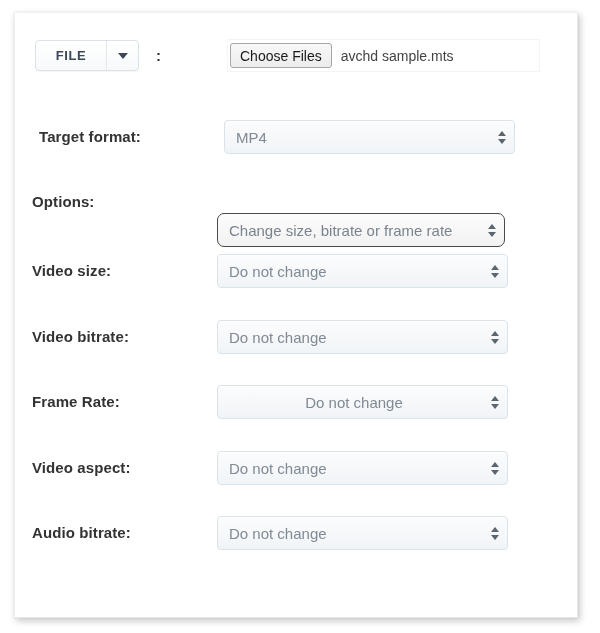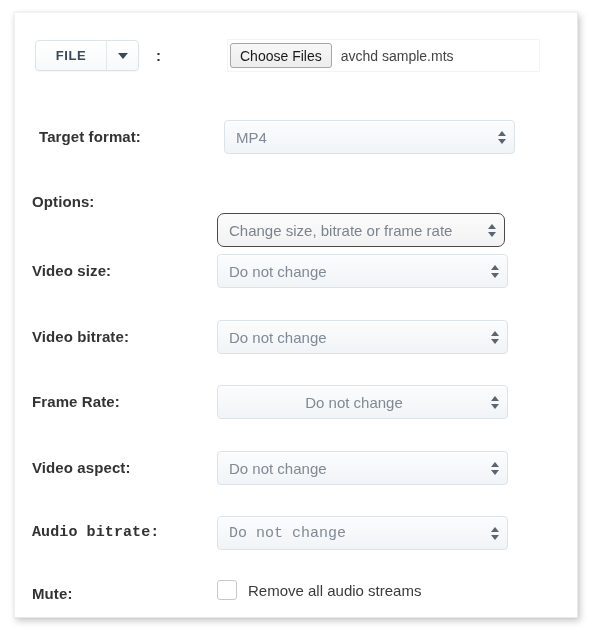--- a/index.html
+++ b/index.html
@@ -314,37 +314,30 @@
         <div class="select">
           <span class="select-text">Do not change</span>
           <span class="spinner">
               <i class="up"></i>
               <i class="down"></i>
             </span>
         </div>
       </div>
     </div>
 
-    <div class="row" style="top:500px;font-family:Liberation Mono, monospace;">
+    <div class="row" style="top:500px;">
       <div class="label">Audio bitrate:</div>
       <div class="control">
         <div class="select">
           <span class="select-text">Do not change</span>
           <span class="spinner">
               <i class="up"></i>
               <i class="down"></i>
             </span>
         </div>
       </div>
     </div>
 
     <div class="row" style="top:561px;">
-      <div class="label">Mute:</div>
-      <div class="control">
-        <div class="check-wrap">
-          <span class="checkbox"></span>
-          <span class="check-label">Remove all audio streams</span>
-        </div>
-      </div>
     </div>
 
   </div>
 </div>
 
 </body></html>

